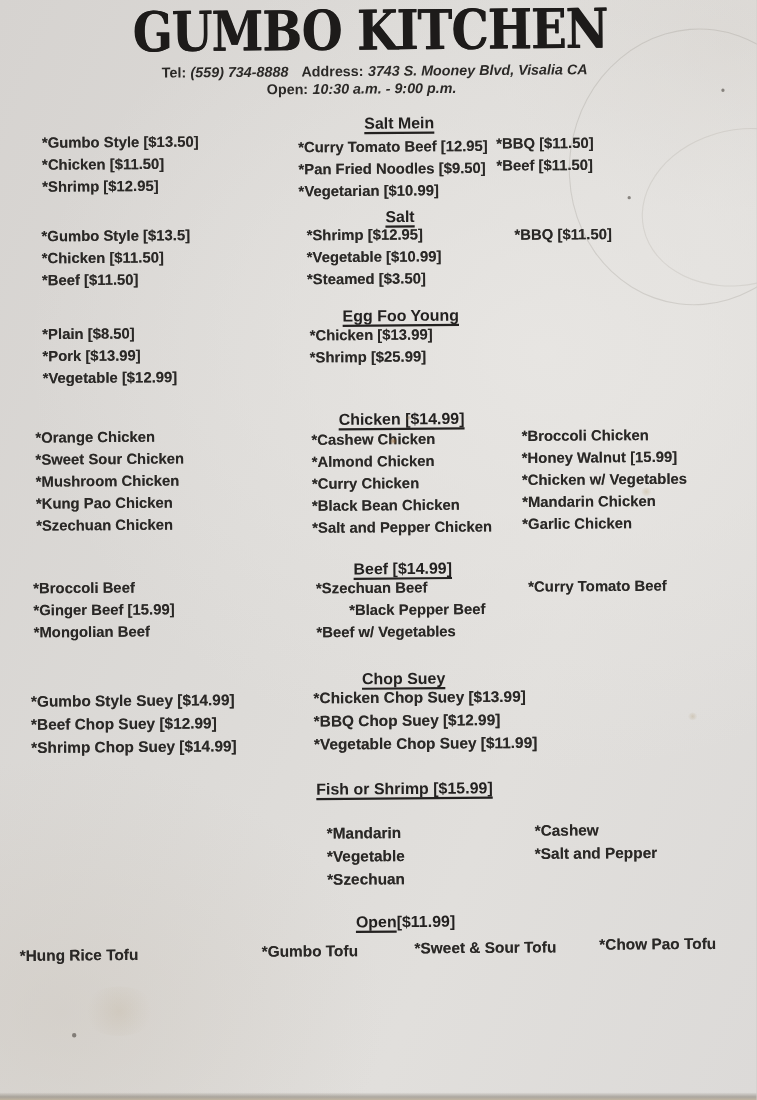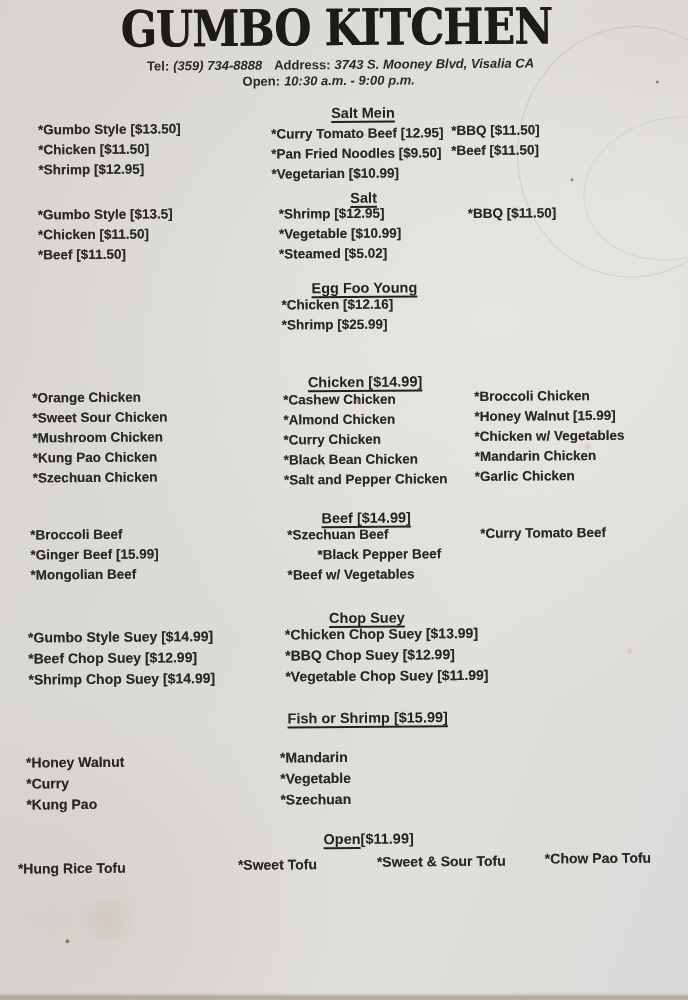--- a/index.html
+++ b/index.html
@@ -46,21 +46,21 @@
   .item{
     font-size:13.5px;font-weight:bold;line-height:20px;white-space:nowrap;
     color:#2a2826;text-shadow:0 0 .5px rgba(42,40,38,.55);
   }
   .s1{top:105px}.s1 .col1{left:41px;top:13px}.s1 .col2{left:274px;top:19px}.s1 .col3{left:454px;top:17px}
   .s2{top:190px}.s2 .col1{left:40px;top:13px}.s2 .col2{left:281px;top:14px}.s2 .col3{left:470px;top:15px}
   .s3{top:280px}.s3 .col1{left:40px;top:12px}.s3 .col2{left:283px;top:15px}
   .s4{top:374px}.s4 .col1{left:33px;top:12px}.s4 .col2{left:284px;top:16px}.s4 .col3{left:475px;top:14px}
   .s5{top:510px}.s5 .col1{left:30px;top:13px}.s5 .col2{left:287px;top:15px}.s5 .col3{left:480px;top:15px}
   .s6{top:610px}.s6 .col1{left:27px;top:15px}.s6 .col2{left:284px;top:14px}
-  .s7{top:710px}.s7 .col1{left:24px;top:40px}.s7 .col2{left:278px;top:37px}.s7 .col3{left:484px;top:36px}
+  .s7{top:710px}.s7 .col1{left:24px;top:40px}.s7 .col2{left:295px;top:37px}.s7 .col3{left:484px;top:36px}
   .s8{top:831px}.s8 .col1{left:15px;top:25px}.s8 .col2{left:235px;top:23px}.s8 .col3{left:374px;top:21px}.s8 .col4{left:542px;top:19px}
   .s6 .item,.s7 .item{font-size:14px;line-height:21px;}
   .s8 .item{font-size:14px;}
   .s5 .col2 .item:nth-child(2){padding-left:30px;}  
 
   
   .crease{position:absolute;border:1px solid rgba(125,118,108,.20);border-radius:50%;}
   #crease-1{left:520px;top:28px;width:230px;height:250px;transform:rotate(8deg);}
   #crease-2{left:585px;top:120px;width:180px;height:140px;transform:rotate(-12deg);border-color:rgba(125,118,108,.14);}
   .stain{position:absolute;border-radius:50%;}
@@ -80,21 +80,21 @@
 </style>
 </head>
 <body>
 
 <div id="screen">
   <div id="content">
 
     <div class="title">GUMBO KITCHEN</div>
 
     <div class="contact-line" id="contact-1">
-      <span class="lbl">Tel:</span><span class="val gap-s">(359) 734-8888</span><span class="lbl gap-l">Address:</span><span class="val gap-s">3743 S. Mooney Blvd, Visalia CA</span>
+      <span class="lbl">Tel:</span><span class="val gap-s">(559) 734-8888</span><span class="lbl gap-l">Address:</span><span class="val gap-s">3743 S. Mooney Blvd, Visalia CA</span>
     </div>
     <div class="contact-line" id="contact-2">
       <span class="lbl">Open:</span><span class="val gap-s">10:30 a.m. - 9:00 p.m.</span>
     </div>
 
     <div id="menu-sections">
         <div class="section s1">
           <div class="section-heading"><span class="u">Salt Mein</span></div>
           <div class="col col1">
             <div class="item">*Gumbo Style [$13.50]</div>
@@ -114,30 +114,35 @@
         <div class="section s2">
           <div class="section-heading"><span class="u">Salt</span></div>
           <div class="col col1">
             <div class="item">*Gumbo Style [$13.5]</div>
             <div class="item">*Chicken [$11.50]</div>
             <div class="item">*Beef [$11.50]</div>
           </div>
           <div class="col col2">
             <div class="item">*Shrimp [$12.95]</div>
             <div class="item">*Vegetable [$10.99]</div>
-            <div class="item">*Steamed [$5.02]</div>
+            <div class="item">*Steamed [$3.50]</div>
           </div>
           <div class="col col3">
             <div class="item">*BBQ [$11.50]</div>
           </div>
         </div>
         <div class="section s3">
           <div class="section-heading"><span class="u">Egg Foo Young</span></div>
-          <div class="col col2">
-            <div class="item">*Chicken [$12.16]</div>
+          <div class="col col1">
+            <div class="item">*Plain [$8.50]</div>
+            <div class="item">*Pork [$13.99]</div>
+            <div class="item">*Vegetable [$12.99]</div>
+          </div>
+          <div class="col col2">
+            <div class="item">*Chicken [$13.99]</div>
             <div class="item">*Shrimp [$25.99]</div>
           </div>
         </div>
         <div class="section s4">
           <div class="section-heading"><span class="u">Chicken [$14.99]</span></div>
           <div class="col col1">
             <div class="item">*Orange Chicken</div>
             <div class="item">*Sweet Sour Chicken</div>
             <div class="item">*Mushroom Chicken</div>
             <div class="item">*Kung Pao Chicken</div>
@@ -182,38 +187,37 @@
             <div class="item">*Shrimp Chop Suey [$14.99]</div>
           </div>
           <div class="col col2">
             <div class="item">*Chicken Chop Suey [$13.99]</div>
             <div class="item">*BBQ Chop Suey [$12.99]</div>
             <div class="item">*Vegetable Chop Suey [$11.99]</div>
           </div>
         </div>
         <div class="section s7">
           <div class="section-heading"><span class="u">Fish or Shrimp [$15.99]</span></div>
-          <div class="col col1">
-            <div class="item">*Honey Walnut</div>
-            <div class="item">*Curry</div>
-            <div class="item">*Kung Pao</div>
-          </div>
           <div class="col col2">
             <div class="item">*Mandarin</div>
             <div class="item">*Vegetable</div>
             <div class="item">*Szechuan</div>
           </div>
+          <div class="col col3">
+            <div class="item">*Cashew</div>
+            <div class="item">*Salt and Pepper</div>
+          </div>
         </div>
         <div class="section s8">
           <div class="section-heading"><span class="u">Open</span><span>[$11.99]</span></div>
           <div class="col col1">
             <div class="item">*Hung Rice Tofu</div>
           </div>
           <div class="col col2">
-            <div class="item">*Sweet Tofu</div>
+            <div class="item">*Gumbo Tofu</div>
           </div>
           <div class="col col3">
             <div class="item">*Sweet &amp; Sour Tofu</div>
           </div>
           <div class="col col4">
             <div class="item">*Chow Pao Tofu</div>
           </div>
         </div>
       </div>
 

